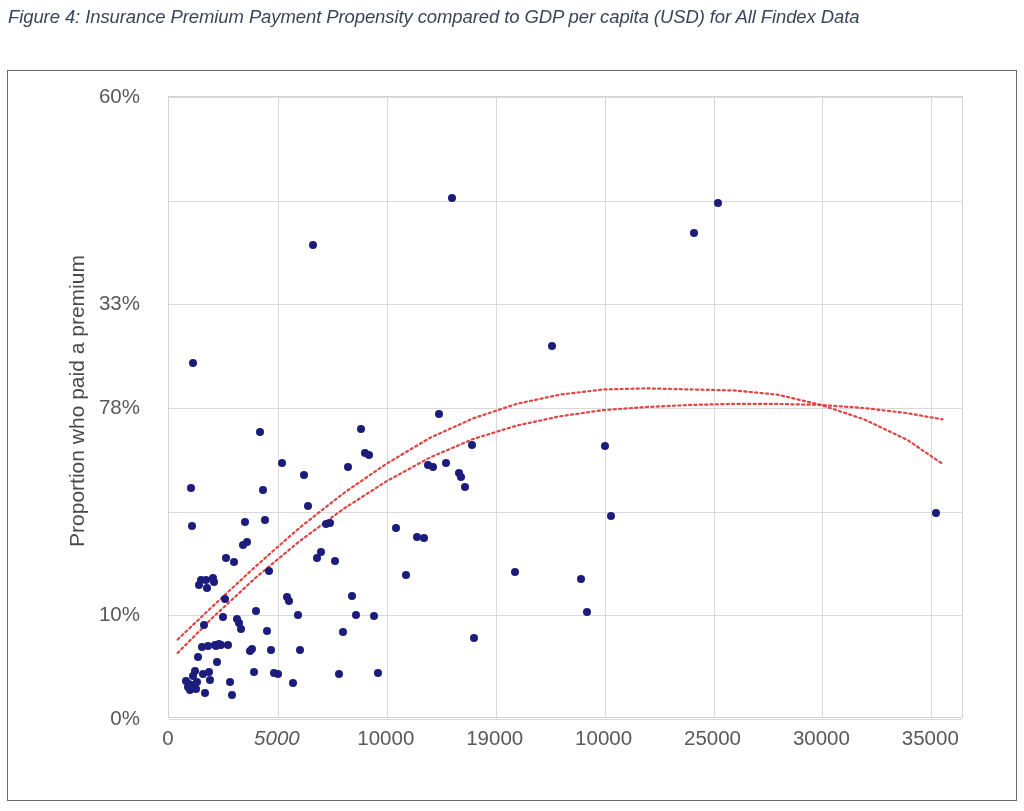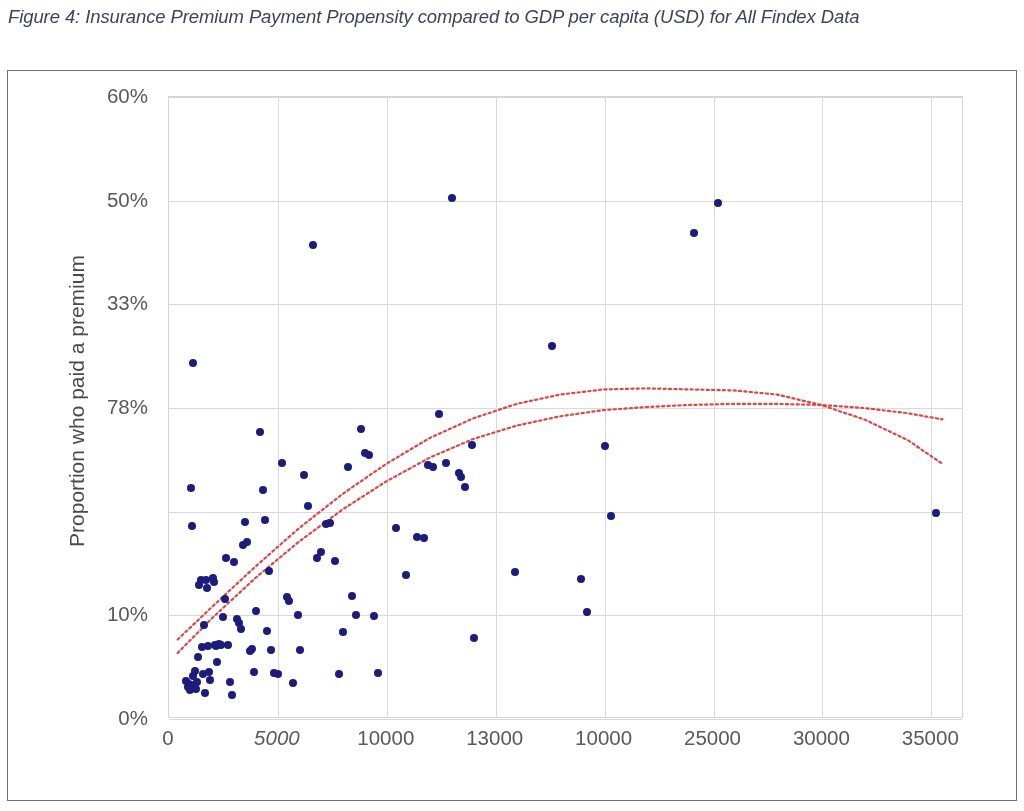--- a/index.html
+++ b/index.html
@@ -90,21 +90,21 @@
     height: 8px;
     margin-left: -4px;
     margin-top: -4px;
     border-radius: 50%;
     background: #1c1c7c;
   }
 
   
   .ytick {
     position: absolute;
-    right: 8px;
+    right: 16px;
     width: 150px;
     text-align: right;
     font-size: 20.5px;
     color: #595959;
     transform: translateY(-50%);
     white-space: nowrap;
     padding-right: 12px;
     box-sizing: border-box;
   }
   .xtick {
@@ -287,28 +287,27 @@
           <div class="pt" style="left: 548.877px; top: 105.74px; background: rgb(28, 28, 124);"></div>
           <div class="pt" style="left: 766.685px; top: 415.703px; background: rgb(28, 28, 124);"></div>
         </div>
     </div>
 
     <div id="ytick-wrap">
         <div class="ytick" style="top: 622px;">0%</div>
         <div class="ytick" style="top: 518.333px;">10%</div>
         <div class="ytick" style="top: 311px;">78%</div>
         <div class="ytick" style="top: 207.333px;">33%</div>
-        <div class="ytick" style="top: 103.667px;">50%</div>
         <div class="ytick" style="top: 0px;">60%</div>
       </div>
     <div id="xtick-wrap">
         <div class="xtick" style="left: 0px;">0</div>
         <div class="xtick" style="left: 108.904px; font-style: italic;">5000</div>
         <div class="xtick" style="left: 217.808px;">10000</div>
-        <div class="xtick" style="left: 326.712px;">13000</div>
+        <div class="xtick" style="left: 326.712px;">19000</div>
         <div class="xtick" style="left: 435.616px;">10000</div>
         <div class="xtick" style="left: 544.521px;">25000</div>
         <div class="xtick" style="left: 653.425px;">30000</div>
         <div class="xtick" style="left: 762.329px;">35000</div>
       </div>
 
     <div id="y-axis-title">Proportion who paid a premium</div>
   </div>
 </div>
 

